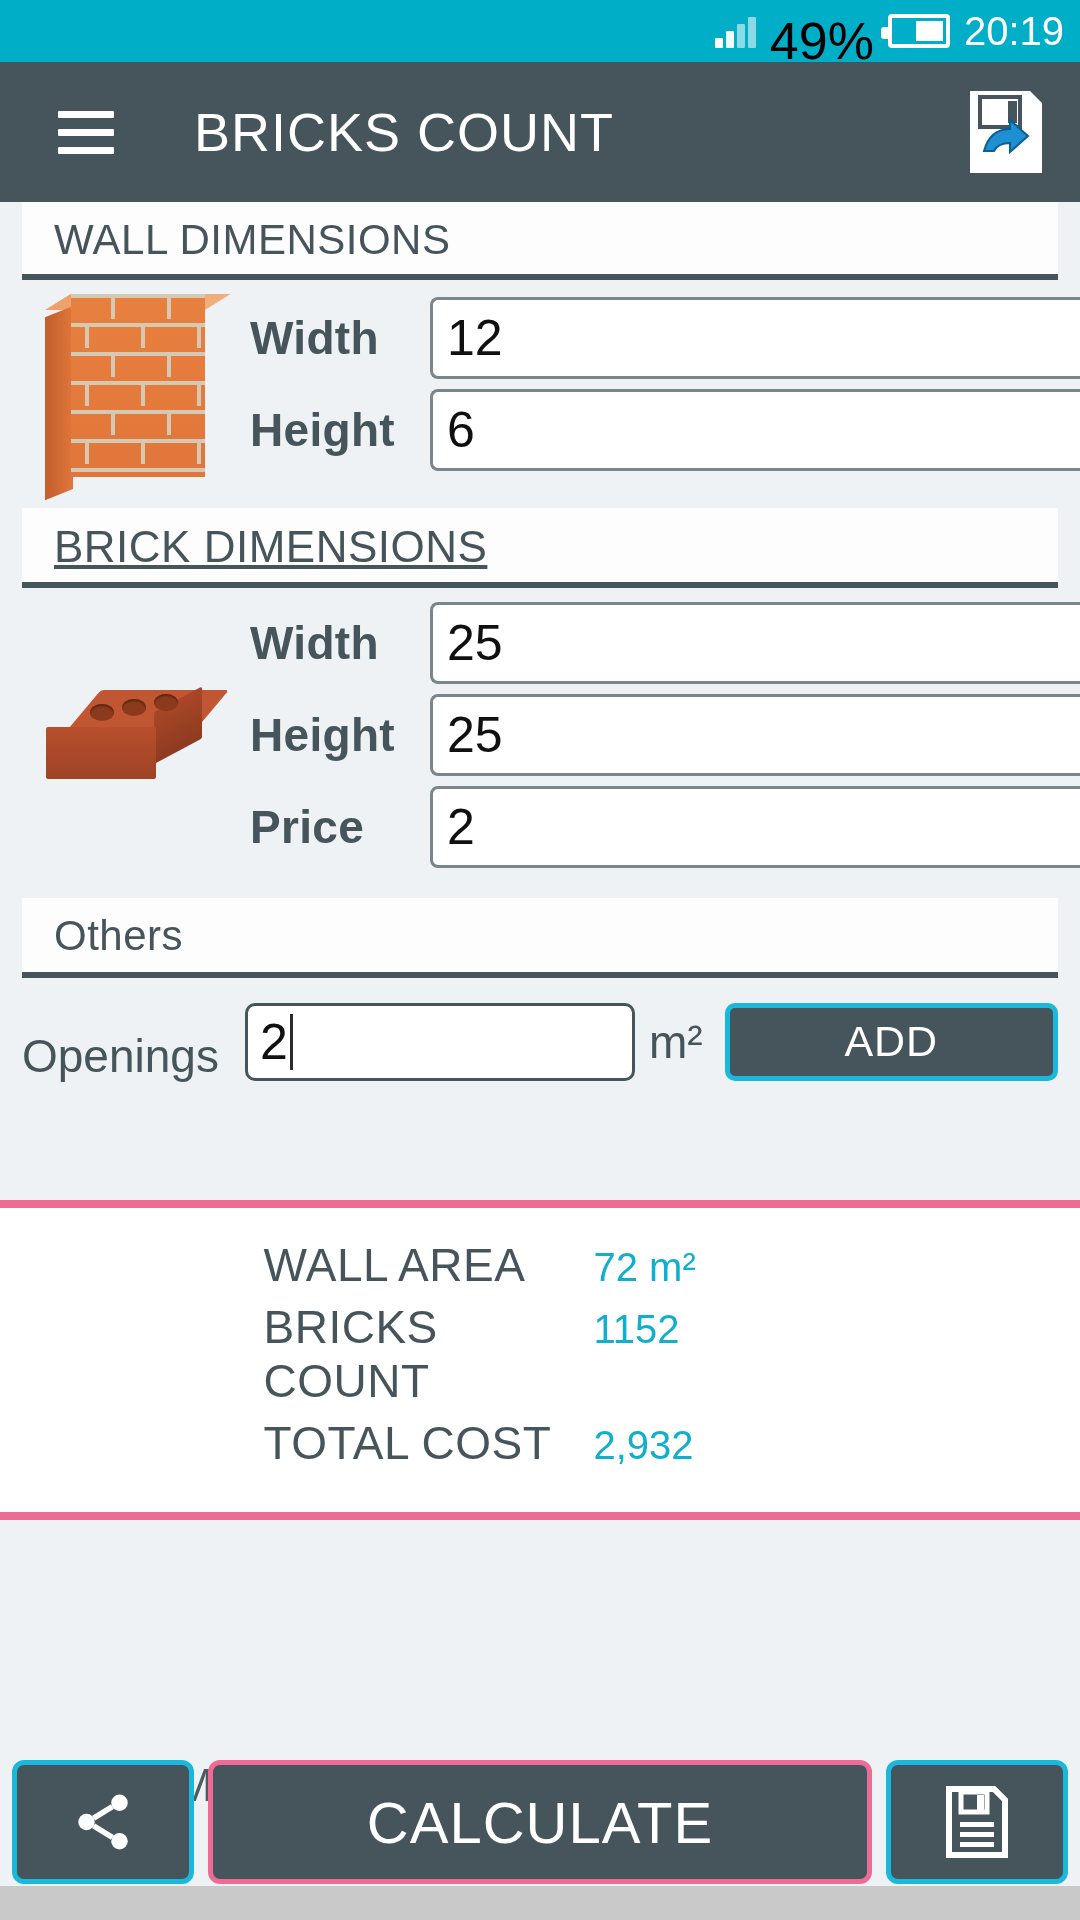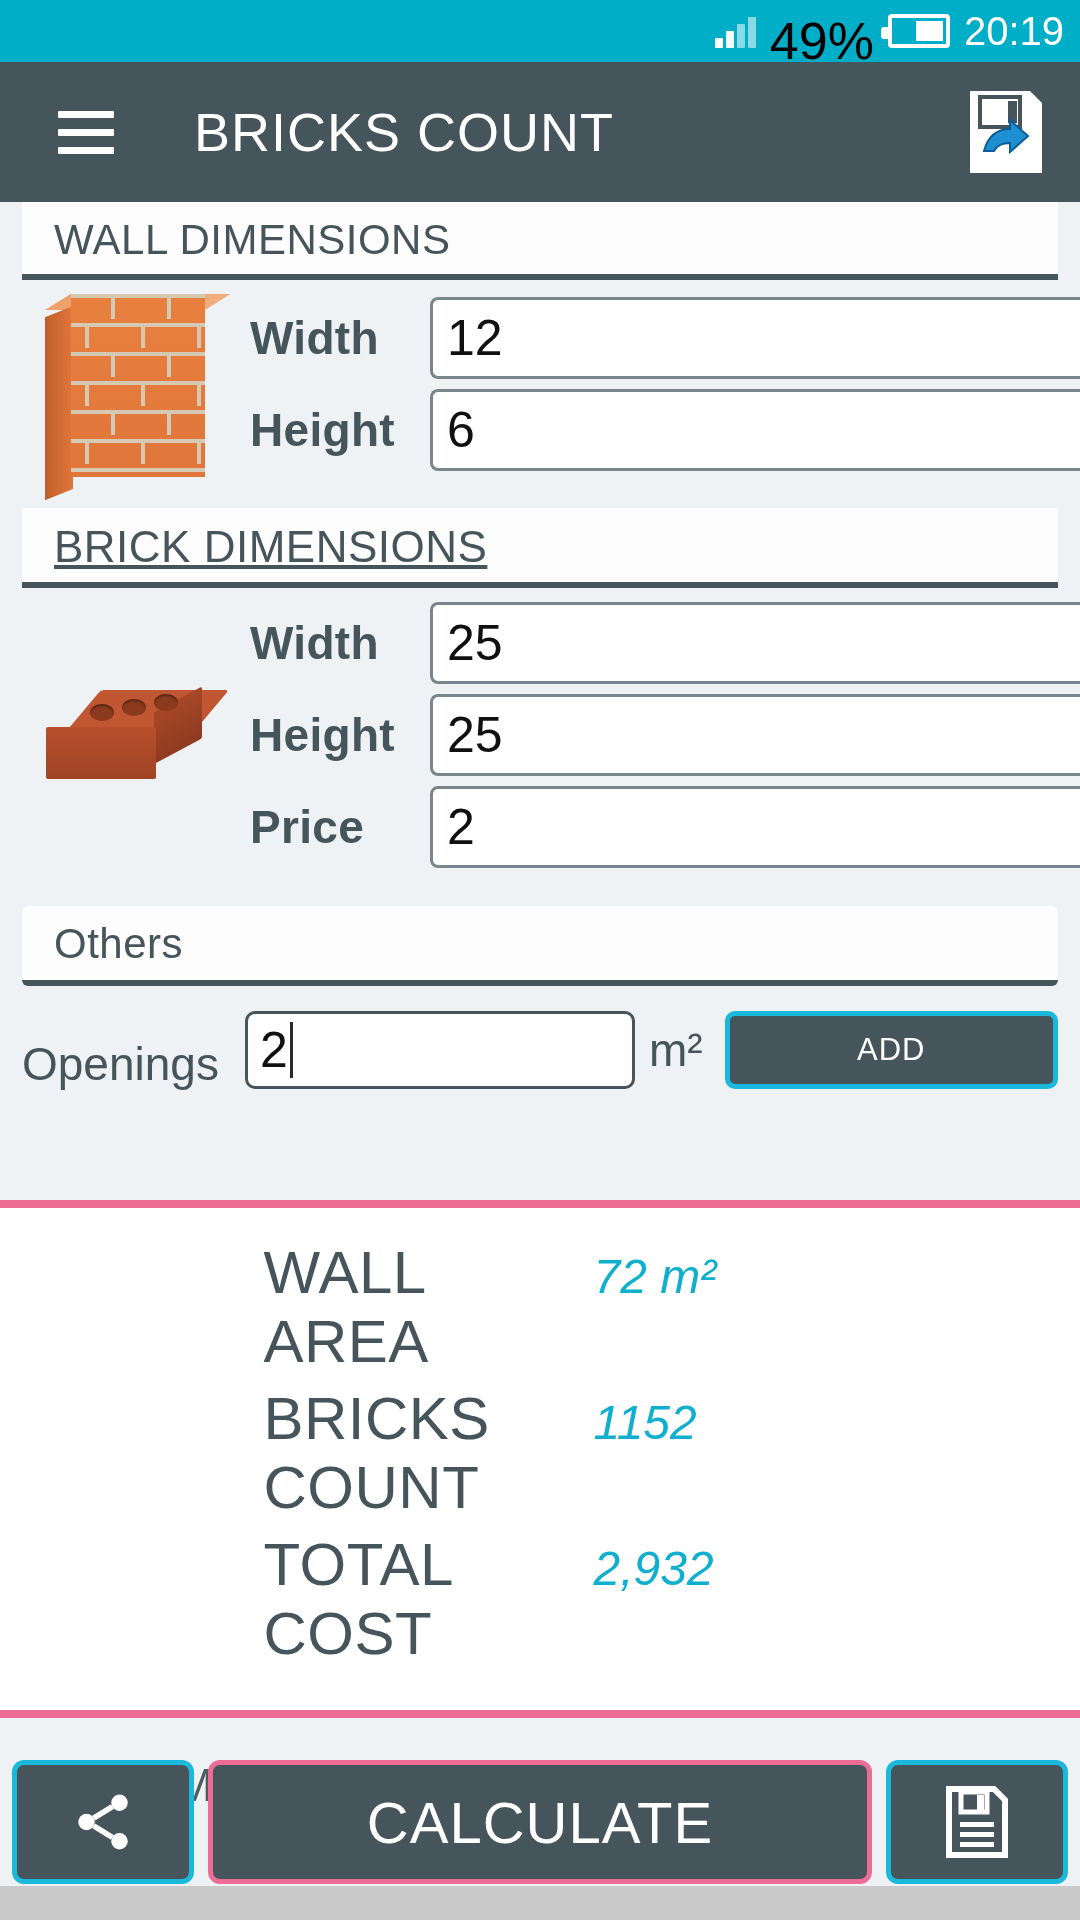--- a/index.html
+++ b/index.html
@@ -132,32 +132,32 @@
     display:inline-block; width:3px; height:56px; background:#2b2b2b;
     margin-left:2px; vertical-align:middle;
   }
   .openings-box{
     width:390px; height:78px; background:#fff; border:3px solid #46545B; border-radius:10px;
     display:flex; align-items:center; padding:0 12px; font-size:50px; color:#101010;
   }
   .unit-m2{ color:#46545B; font-size:46px; margin:0 22px 0 14px; }
   .add-btn{
     flex:1; height:78px; background:#46545B; border:5px solid #1AB9DC; border-radius:10px;
-    color:#fff; font-size:31px; letter-spacing:1px;
+    color:#fff; font-size:43px; letter-spacing:1px;
     display:flex; align-items:center; justify-content:center; cursor:pointer;
   }
 
   
   .divider{ height:8px; background:#ED6C96; }
   .results{ background:#FFFFFF; padding:30px 0 34px 0; }
   .result-row{ display:flex; align-items:baseline; justify-content:center; margin-bottom:8px;}
   .result-label{
-    width:330px; text-align:left; color:#46545B; font-size:60px; letter-spacing:.5px;margin-left:7px;
-  }
-  .result-value{ width:230px; text-align:left; color:#0FAFCD; font-size:48px; font-weight:400;font-style:italic; }
+    width:330px; text-align:left; color:#46545B; font-size:46px; letter-spacing:.5px;margin-left:7px;
+  }
+  .result-value{ width:230px; text-align:left; color:#0FAFCD; font-size:40px; font-weight:400; }
 
   .ghost{
     position:absolute; left:110px; top:1758px; color:#46545B; font-size:46px;
     letter-spacing:.5px; opacity:.95; z-index:1;
   }
 
   
   .bottombar{
     position:absolute; left:0; bottom:34px; width:1080px; height:128px;
     display:flex; align-items:center; gap:14px; padding:0 12px; z-index:5;
@@ -285,21 +285,21 @@
         </div>
         <div class="field-row">
           <div class="field-label">Price</div>
           <div class="input-wrap">
             <input class="txt solo" type="text" value="2" style="">
           </div>
         </div>
       </div>
     </div>
 
-    <div class="section-head others" style="margin-top:28px;border-radius:6px;">Others</div>
+    <div class="section-head others" style="margin-top:20px;">Others</div>
 
     <div class="openings-row">
       <div class="openings-label">Openings</div>
       <div class="openings-box">
         <span>2</span>
           <span class="caret"></span>
       </div>
       <div class="unit-m2">m²</div>
       <div class="add-btn">ADD</div>
     </div>

